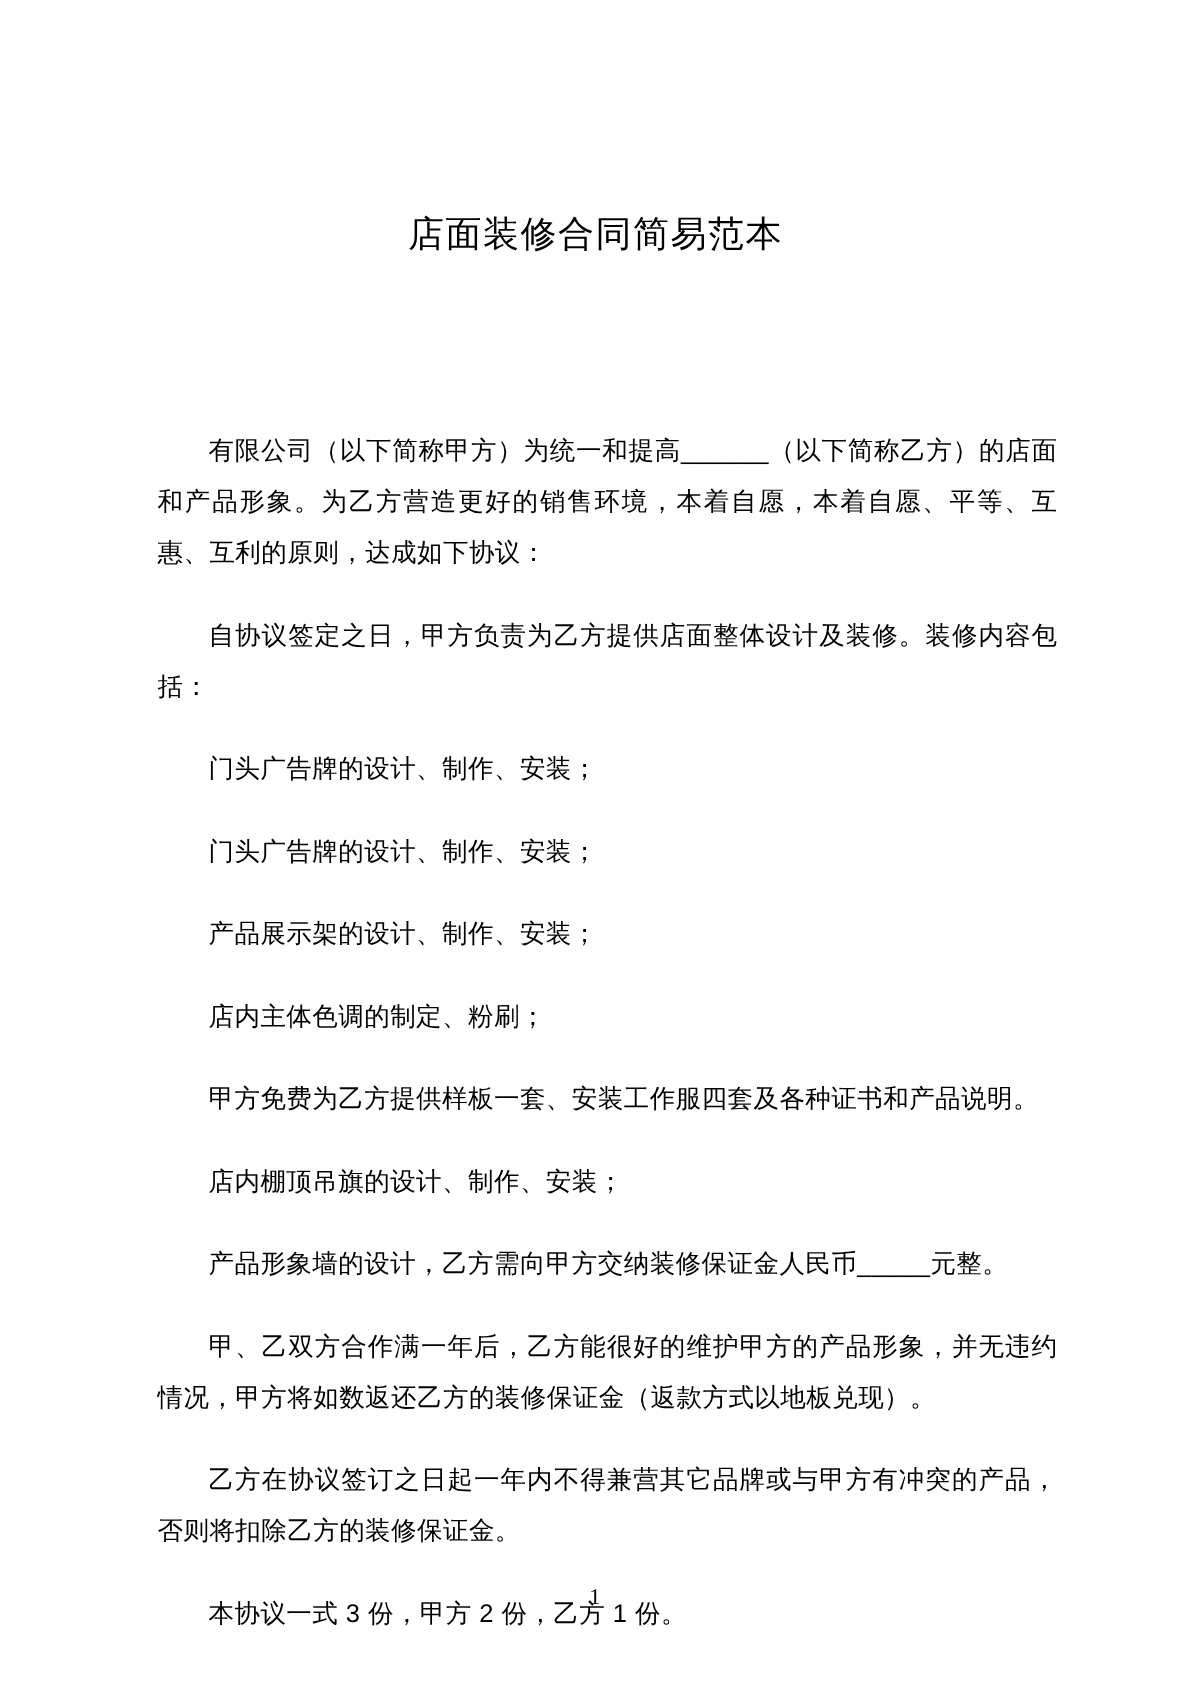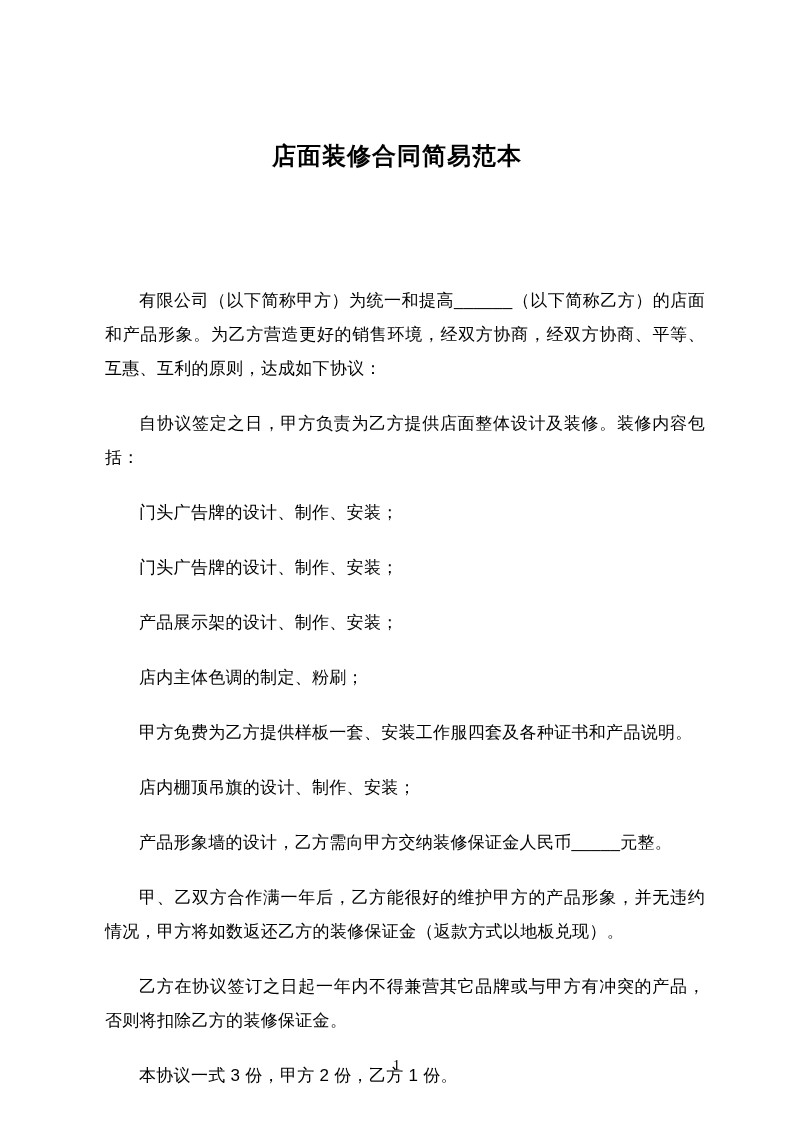--- a/index.html
+++ b/index.html
@@ -14,21 +14,21 @@
     margin: 0 auto;
     background: #ffffff;
     box-sizing: border-box;
     padding: 140px 88px 0 105px;
     font-family: "Liberation Sans", sans-serif;
     color: #000000;
     overflow: hidden;
   }
   .doc-title {
     font-size: 24px;
-    font-weight: 700;
+    font-weight: 400;
     text-align: center;
     letter-spacing: 1px;
     margin: 0 0 112px 0;
     
     transform: translateX(-8px);
   }
   .doc-body p {
     font-size: 17px;
     line-height: 34px;
     margin: 0 0 21px 0;
@@ -47,21 +47,21 @@
     font-family: "Liberation Serif", serif;
   }
 </style>
 </head>
 <body>
 
 <div class="page">
   <h1 class="doc-title">店面装修合同简易范本</h1>
 
   <div class="doc-body">
-    <p>有限公司（以下简称甲方）为统一和提高______（以下简称乙方）的店面和产品形象。为乙方营造更好的销售环境，经双方协商，经双方协商、平等、互惠、互利的原则，达成如下协议：</p>
+    <p>有限公司（以下简称甲方）为统一和提高______（以下简称乙方）的店面和产品形象。为乙方营造更好的销售环境，本着自愿，本着自愿、平等、互惠、互利的原则，达成如下协议：</p>
     <p>自协议签定之日，甲方负责为乙方提供店面整体设计及装修。装修内容包括：</p>
     <p>门头广告牌的设计、制作、安装；</p>
     <p>门头广告牌的设计、制作、安装；</p>
     <p>产品展示架的设计、制作、安装；</p>
     <p>店内主体色调的制定、粉刷；</p>
     <p>甲方免费为乙方提供样板一套、安装工作服四套及各种证书和产品说明。</p>
     <p>店内棚顶吊旗的设计、制作、安装；</p>
     <p>产品形象墙的设计，乙方需向甲方交纳装修保证金人民币_____元整。</p>
     <p>甲、乙双方合作满一年后，乙方能很好的维护甲方的产品形象，并无违约情况，甲方将如数返还乙方的装修保证金（返款方式以地板兑现）。</p>
     <p>乙方在协议签订之日起一年内不得兼营其它品牌或与甲方有冲突的产品，否则将扣除乙方的装修保证金。</p>

